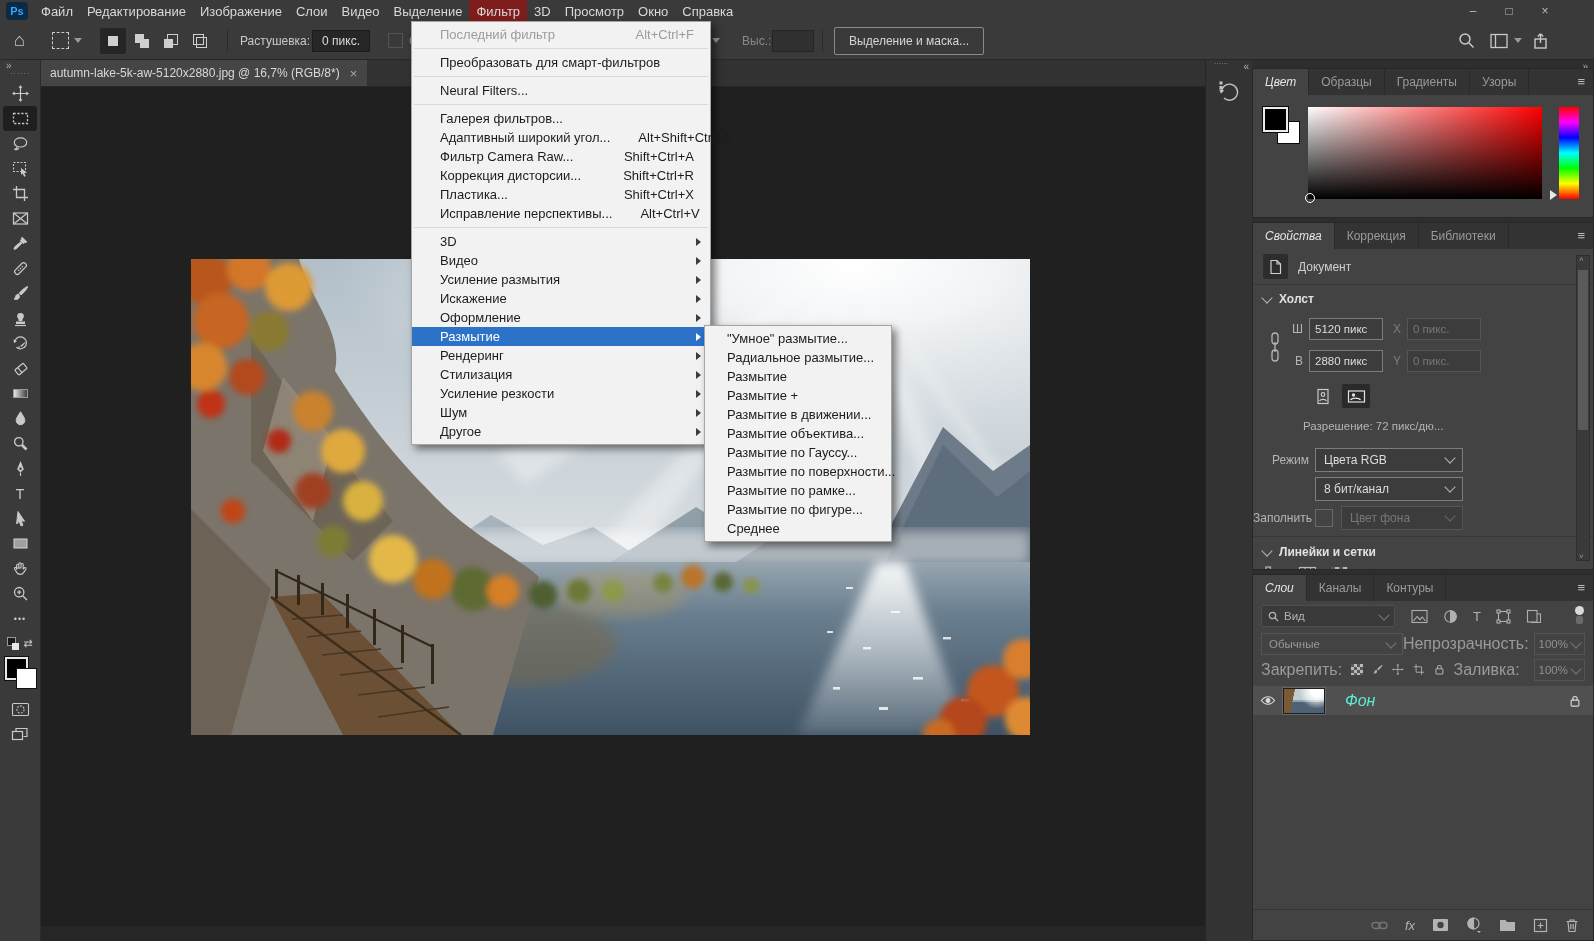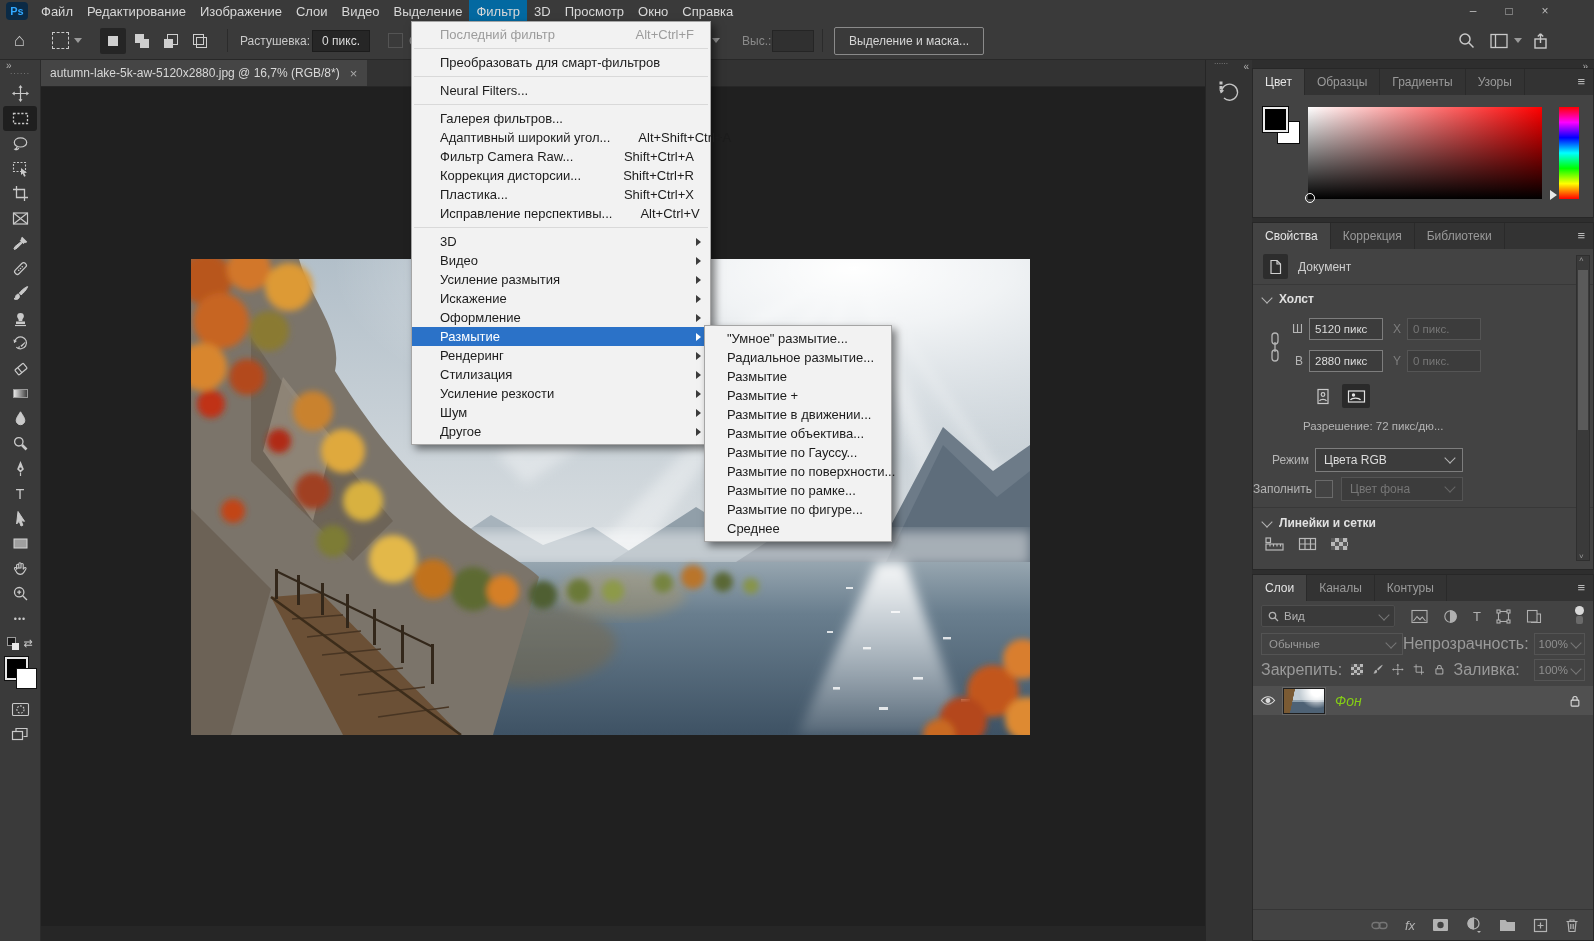--- a/index.html
+++ b/index.html
@@ -6,21 +6,21 @@
     font-family:"Liberation Sans",sans-serif;overflow:hidden;position:relative;
     -webkit-user-select:none;user-select:none;color:#d6d6d6;}
   svg{display:block;}
 
   
   .menubar{position:absolute;left:0;top:0;width:1594px;height:22px;background:#3a3a3a;
     display:flex;align-items:center;font-size:13px;color:#d8d8d8;z-index:20;}
   .ps-logo{width:22px;height:18px;margin:0 6px 0 6px;background:#0b2a45;border-radius:4px;
     color:#31a8ff;font-size:11px;font-weight:bold;display:flex;align-items:center;justify-content:center;}
   .mb-item{padding:0 7px;height:22px;display:flex;align-items:center;cursor:default;}
-  .mb-item.active{background:#0369a1;}
+  .mb-item.active{background:#7f1d1d;}
   .win-btn{position:absolute;top:0;width:34px;height:22px;display:flex;align-items:center;
     justify-content:center;color:#b9b9b9;font-size:12px;}
 
   
   .optionsbar{position:absolute;left:0;top:22px;width:1594px;height:37px;background:#3a3a3a;
     border-bottom:1px solid #282828;z-index:10;}
   .ob{position:absolute;top:0;height:37px;display:flex;align-items:center;}
   .ob-label{font-size:12px;color:#c9c9c9;}
   .ob-label.dim{color:#8a8a8a;}
   .ob-field{background:#262626;border:1px solid #1c1c1c;color:#dcdcdc;font-size:12px;
@@ -68,21 +68,21 @@
   .bottomstrip{height:15px;background:#262626;}
 
   
   .narrowdock{position:absolute;left:1205px;top:59px;width:47px;bottom:0;background:#333333;
     border-left:1px solid #262626;}
   .dock{position:absolute;left:1252px;top:59px;width:342px;bottom:0;background:#2e2e2e;}
   .dock-exp{position:absolute;top:2px;right:8px;font-size:10px;color:#b0b0b0;letter-spacing:-2px;}
   .pgroup{position:absolute;left:0;width:342px;background:#434343;border:1px solid #272727;box-sizing:border-box;}
   .ptabs{height:26px;background:#333333;display:flex;align-items:stretch;font-size:12px;color:#9a9a9a;position:relative;}
   .ptab{display:flex;align-items:center;padding:0 12px;border-right:1px solid #2a2a2a;}
-  .ptab.active{background:#434343;color:#e5e5e5;}
+  .ptab.active{background:#434343;color:#e5e5e5;font-style:italic;}
   .pmenu-icn{position:absolute;right:8px;top:5px;font-size:13px;color:#bbbbbb;}
 
   
   .swatch-fg{position:absolute;left:10px;top:12px;width:21px;height:21px;background:#000;
     border:2px solid #ececec;outline:1px solid #0a0a0a;z-index:2;}
   .swatch-bg{position:absolute;left:24px;top:26px;width:21px;height:21px;background:#fff;border:1px solid #0a0a0a;}
   .sat-field{position:absolute;left:55px;top:12px;width:234px;height:92px;
     background:linear-gradient(to bottom,rgba(0,0,0,0),#000),linear-gradient(to right,#ffffff,#ff0000);}
   .sat-marker{position:absolute;left:-3px;bottom:-4px;width:8px;height:8px;border:1.5px solid #fff;border-radius:50%;}
   .hue-strip{position:absolute;right:14px;top:12px;width:20px;height:92px;
@@ -134,21 +134,21 @@
   .valbox{width:46px;height:20px;border:1px solid #545454;display:flex;align-items:center;
     justify-content:flex-end;padding:0 4px;font-size:11.5px;color:#8f8f8f;gap:4px;}
   .locklbl{font-size:16px;color:#9a9a9a;}
   .layerrow{height:29px;background:#505050;display:flex;align-items:center;margin-top:4px;}
   .eyecell{width:30px;display:flex;align-items:center;justify-content:center;}
   .thumb{width:40px;height:24px;border:1px solid #1e1e1e;outline:1px solid #666;
     background:
       radial-gradient(circle at 82% 8%, #ffffff 0 14%, rgba(255,255,255,0) 45%),
       linear-gradient(102deg, #7a5a33 0 24%, rgba(0,0,0,0) 25%),
       linear-gradient(180deg,#c2ccd3 0 45%, #8fa0ad 46% 55%, #4e6275 56% 100%);}
-  .layername{font-size:14px;color:#84cc16;font-style:italic;margin-left:10px;}
+  .layername{font-size:16px;color:#5eead4;font-style:italic;margin-left:20px;}
   .lbottom{position:absolute;left:0;right:0;bottom:0;height:30px;border-top:1px solid #353535;
     display:flex;align-items:center;justify-content:flex-end;gap:17px;padding-right:14px;}
 
   
   .menu{position:absolute;background:#f2f2f2;border:1px solid #a5a5a5;
     box-shadow:4px 4px 8px rgba(0,0,0,.5);padding:3px 0;font-size:13px;color:#1c1c1c;}
   #filter-menu{left:411px;top:21px;width:298px;z-index:50;}
   #blur-submenu{left:704px;top:325px;width:186px;z-index:51;}
   .mi{height:19px;display:flex;align-items:center;padding:0 16px 0 28px;position:relative;white-space:nowrap;}
   .mi .ms{margin-left:auto;padding-left:28px;}
@@ -643,20 +643,27 @@
       </div>
     </div>
     <div class="mrow">
       <span class="mlbl">Режим</span>
       <div class="dd" style="width:130px">
         <span>Цвета RGB</span>
           <div class="chev" style="margin-top:-4px"></div>
       </div>
     </div>
     <div class="mrow">
+      <span class="mlbl"></span>
+      <div class="dd" style="width:130px">
+        <span>8 бит/канал</span>
+          <div class="chev" style="margin-top:-4px"></div>
+      </div>
+    </div>
+    <div class="mrow">
       <span class="mlbl">Заполнить</span>
       <div class="checkbox" style="width:16px;height:16px;margin-right:8px"></div>
       <div class="dd dis" style="width:104px">
         <span>Цвет фона</span>
           <div class="chev" style="margin-top:-4px;border-color:#666"></div>
       </div>
     </div>
     <div class="pdivider"></div>
     <div class="sect-hd" style="padding-top:2px">
       <div class="chev"></div>

